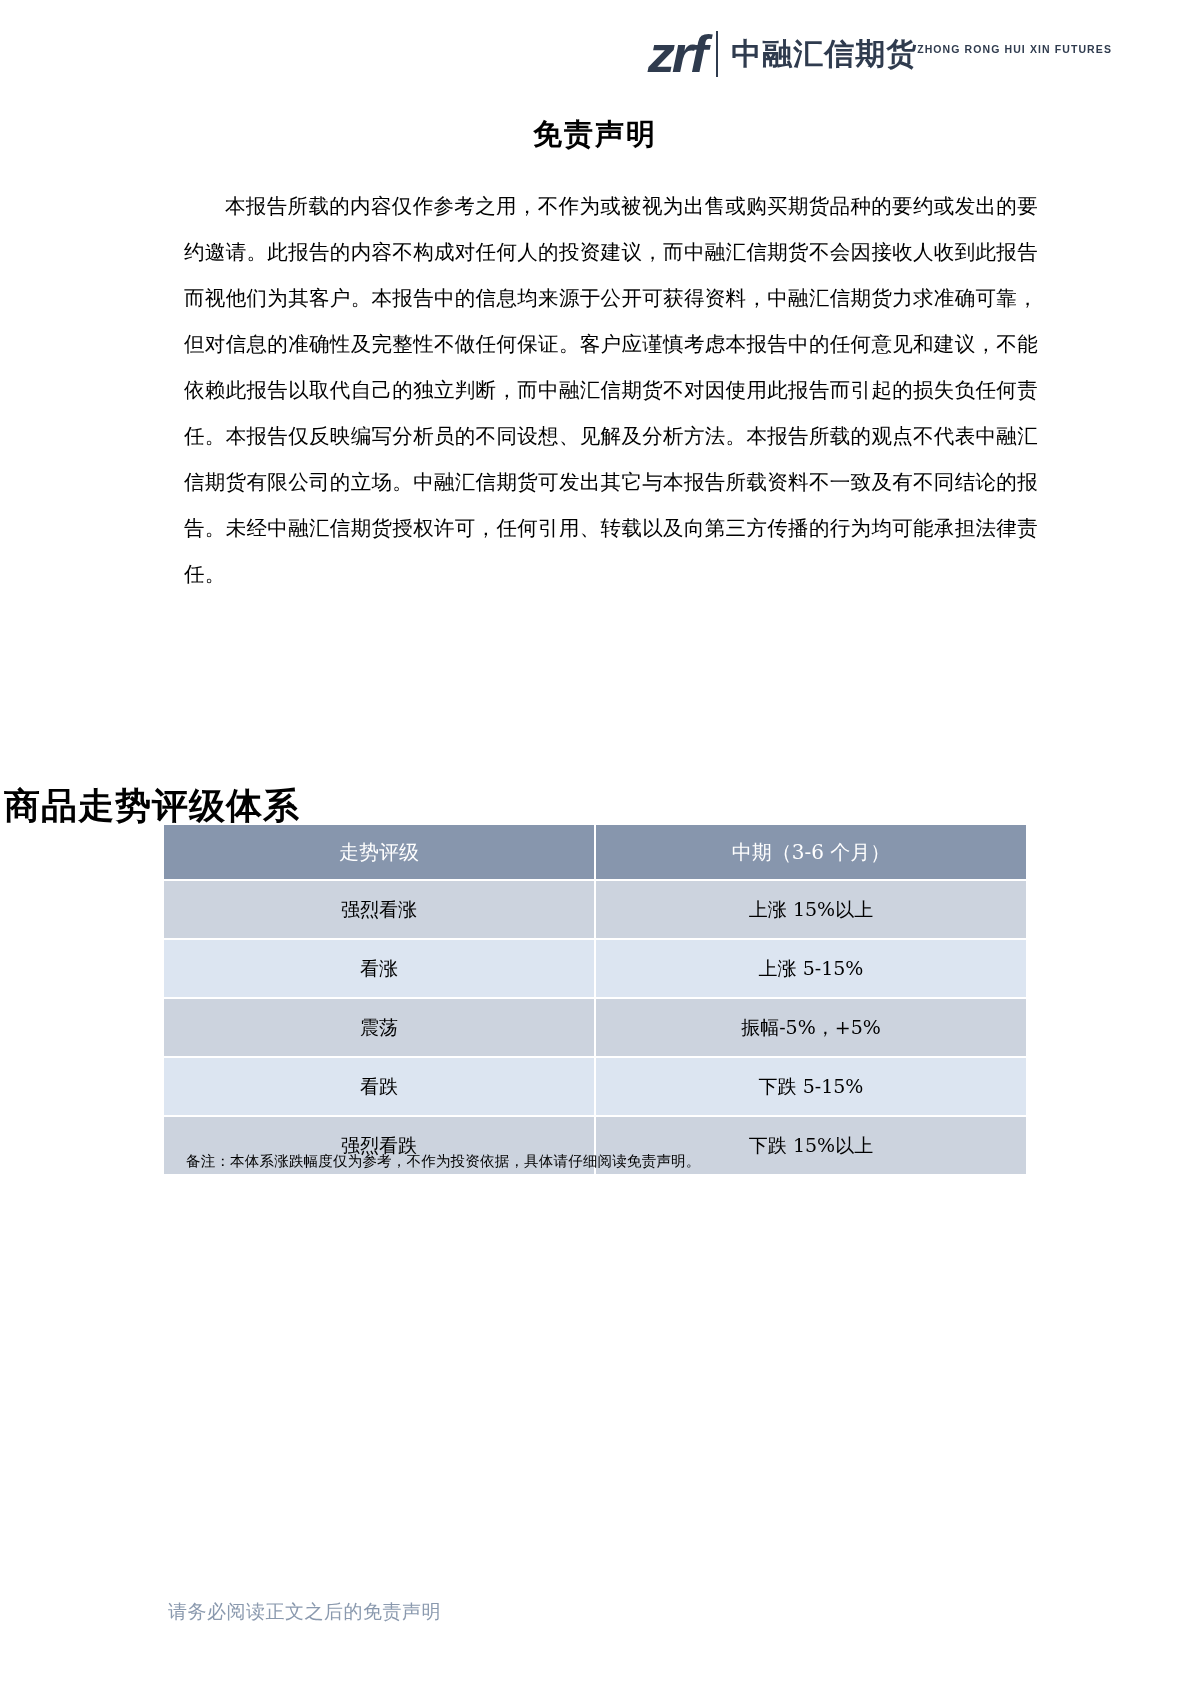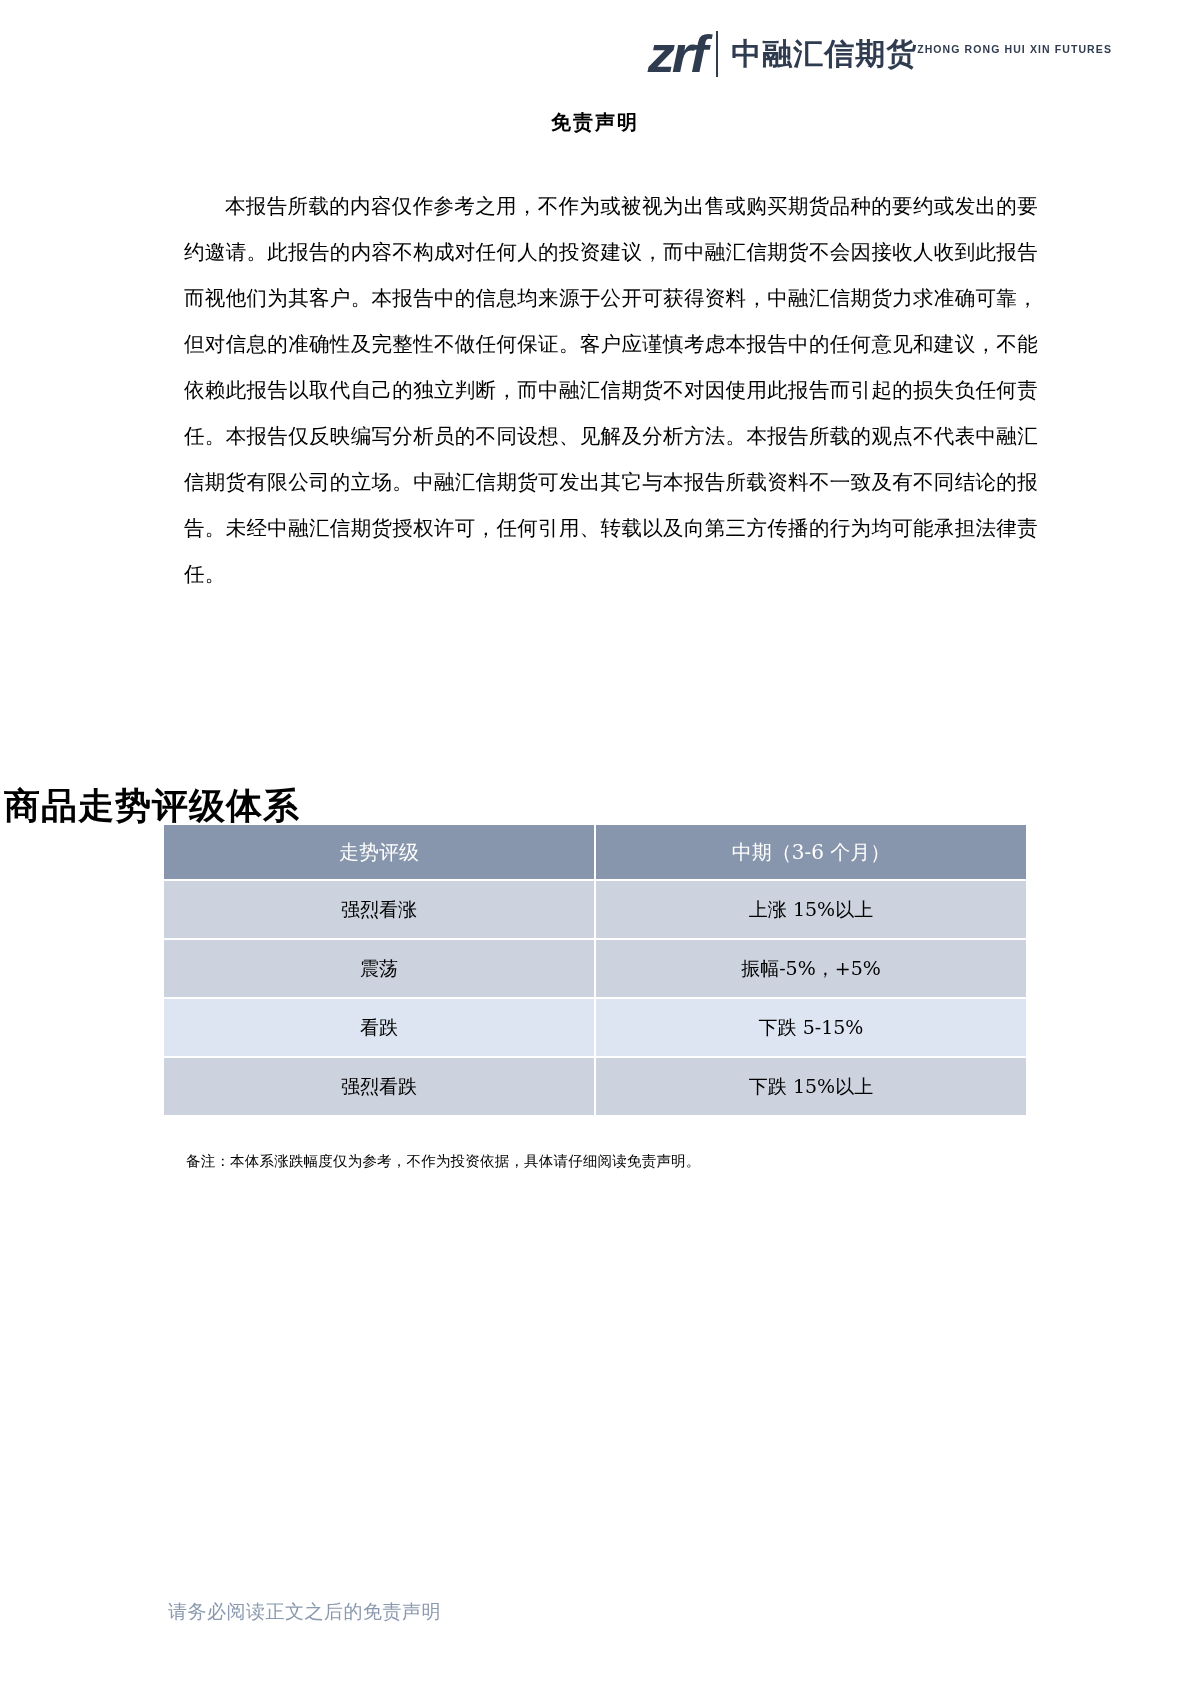--- a/index.html
+++ b/index.html
@@ -62,21 +62,21 @@
     margin-top: 5px;
   }
 
   
   .disclaimer-title {
     position: absolute;
     top: 96px;
     left: 0;
     width: 100%;
     text-align: center;
-    font-size: 20px;
+    font-size: 29px;
     font-weight: bold;
     font-family: "DejaVu Serif", "Liberation Serif", serif;
     letter-spacing: 2px;
   }
   .disclaimer-body {
     position: absolute;
     top: 162px;
     left: 168px;
     width: 854px;
     font-size: 20.5px;
@@ -172,20 +172,24 @@
     <tr>
       <th>走势评级</th>
       <th>中期（3-6 个月）</th>
     </tr>
   </thead>
   <tbody>
     <tr class="odd">
       <td>强烈看涨</td>
       <td>上涨 15%以上</td>
     </tr>
+    <tr class="even">
+      <td>看涨</td>
+      <td>上涨 5-15%</td>
+    </tr>
     <tr class="odd">
       <td>震荡</td>
       <td>振幅-5%，+5%</td>
     </tr>
     <tr class="even">
       <td>看跌</td>
       <td>下跌 5-15%</td>
     </tr>
     <tr class="odd">
       <td>强烈看跌</td>

